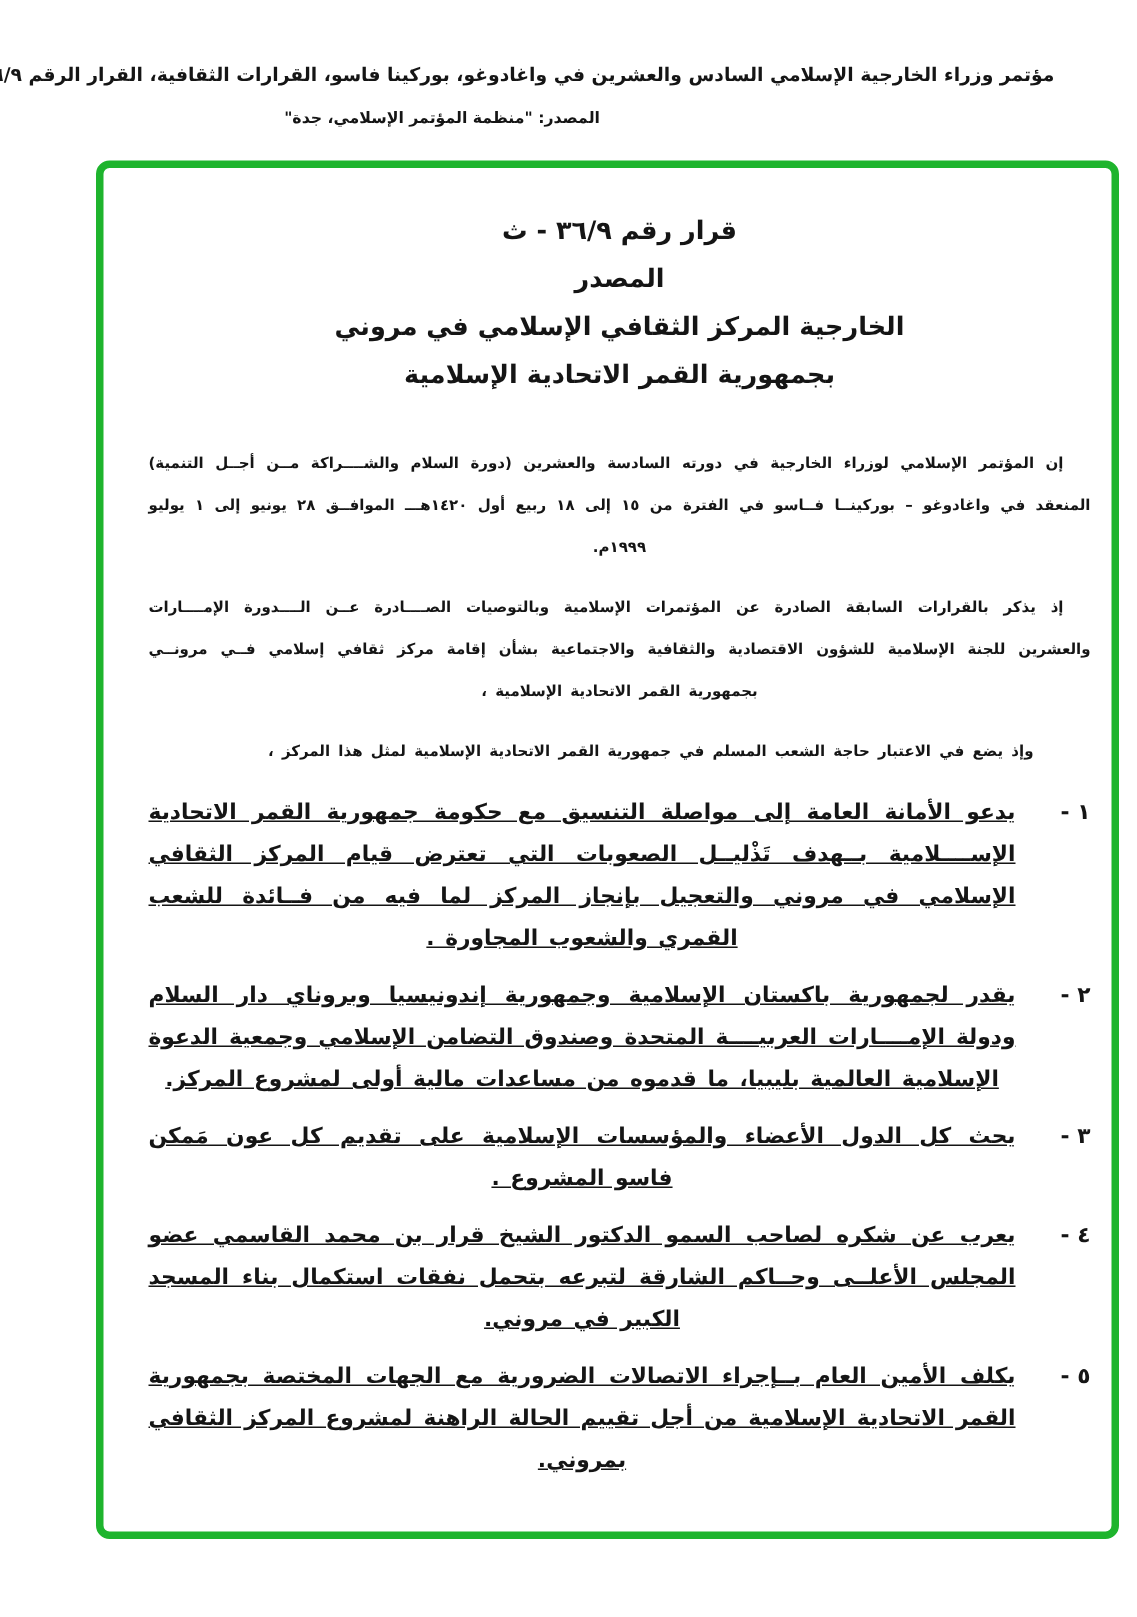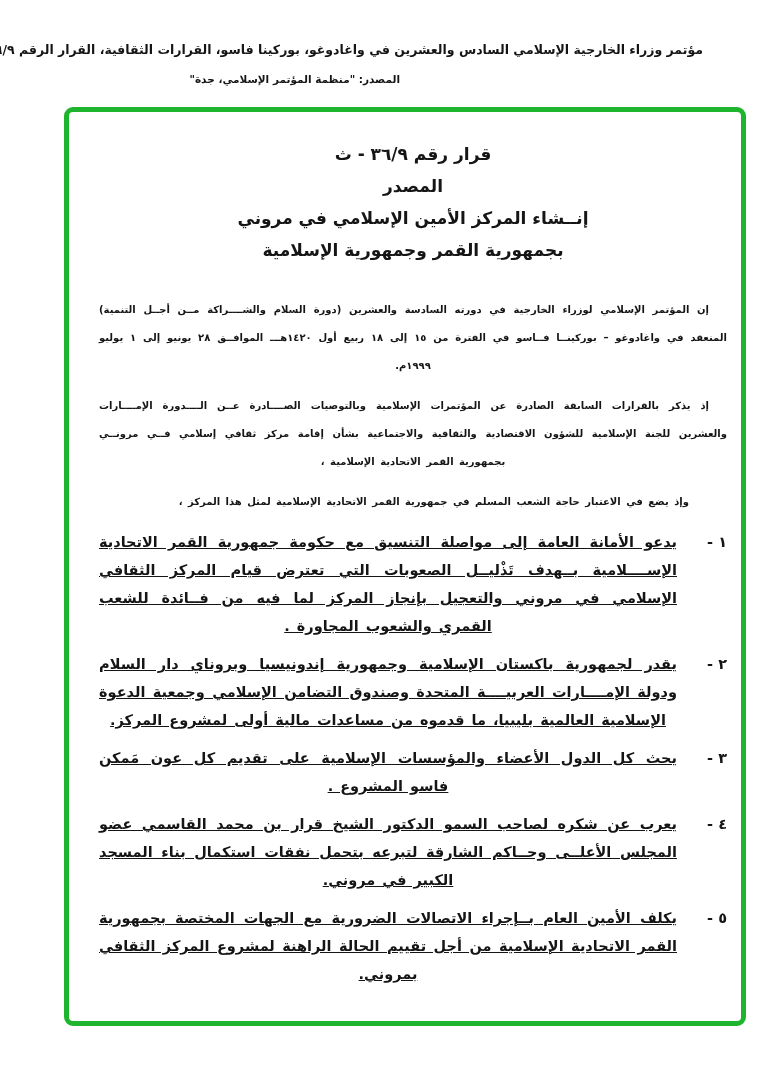--- a/index.html
+++ b/index.html
@@ -39,22 +39,22 @@
 <div class="page">
 
   <div class="hdr">مؤتمر وزراء الخارجية الإسلامي السادس والعشرين في واغادوغو، بوركينا فاسو، القرارات الثقافية، القرار الرقم ٢٦/٩-ث</div>
   <div class="src">المصدر:  "منظمة المؤتمر الإسلامي، جدة"</div>
 
   <div class="frame">
 
     <div class="title">
       <div>قرار رقم ٣٦/٩ - ث</div>
       <div>المصدر</div>
-      <div>إنــشاء المركز الأمين الإسلامي في مروني</div>
-      <div>بجمهورية القمر وجمهورية الإسلامية</div>
+      <div>الخارجية المركز الثقافي الإسلامي في مروني</div>
+      <div>بجمهورية القمر الاتحادية الإسلامية</div>
     </div>
 
     <p class="para">إن المؤتمر الإسلامي لوزراء الخارجية في دورته السادسة والعشرين (دورة السلام والشــــراكة مــن أجــل التنمية) المنعقد في واغادوغو – بوركينــا فــاسو في الفترة من ١٥ إلى ١٨ ربيع أول ١٤٢٠هـــ الموافــق ٢٨ يونيو إلى ١ يوليو ١٩٩٩م.</p>
     <p class="para">إذ يذكر بالقرارات السابقة الصادرة عن المؤتمرات الإسلامية وبالتوصيات الصــــادرة عــن الــــدورة الإمــــارات والعشرين للجنة الإسلامية للشؤون الاقتصادية والثقافية والاجتماعية بشأن إقامة مركز ثقافي إسلامي فــي مرونــي بجمهورية القمر الاتحادية الإسلامية ،</p>
     <p class="para short">وإذ يضع في الاعتبار حاجة الشعب المسلم في جمهورية القمر الاتحادية الإسلامية لمثل هذا المركز ،</p>
 
     <div class="item">
       <div class="marker">١ -</div>
       <div class="itext">يدعو الأمانة العامة إلى مواصلة التنسيق مع حكومة جمهورية القمر الاتحادية الإســــلامية بــهدف تَذْليــل الصعوبات التي تعترض قيام المركز الثقافي الإسلامي في مروني والتعجيل بإنجاز المركز لما فيه من فــائدة للشعب القمري والشعوب المجاورة .</div>
     </div>

